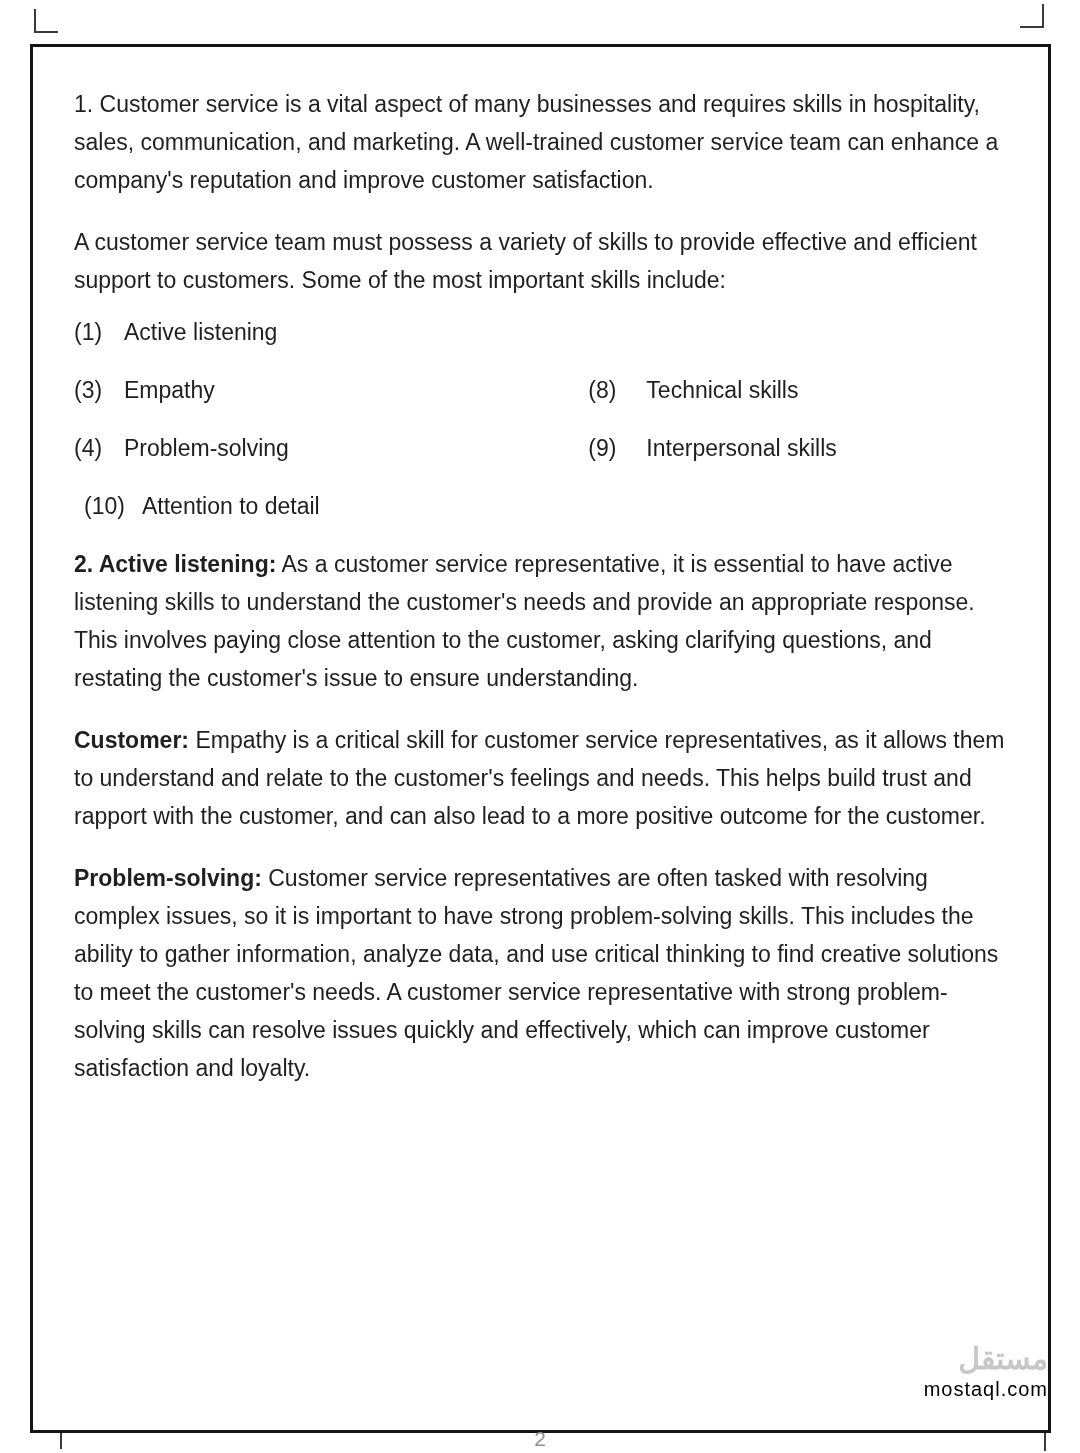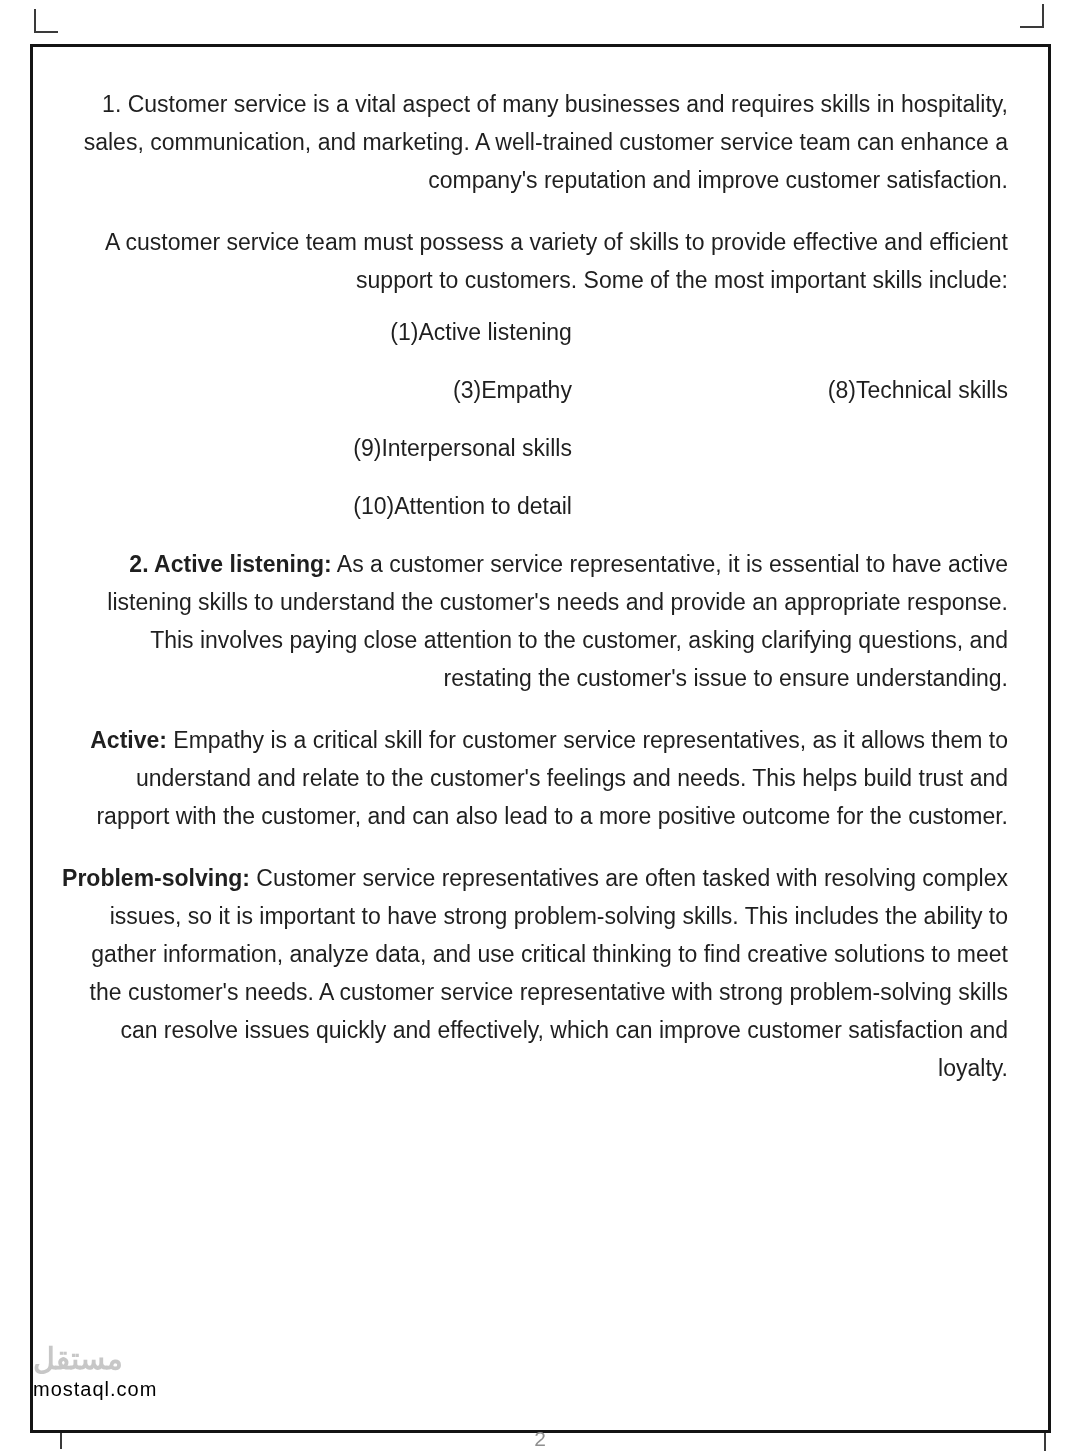--- a/index.html
+++ b/index.html
@@ -23,45 +23,44 @@
 
   .frame {
     position: absolute;
     left: 30px; right: 29px; top: 44px; bottom: 20px;
     border: 3px solid #141414;
     background: #ffffff;
   }
   .content {
     position: absolute;
     inset: 0;
-    padding: 38px 40px 0 27px;
+    padding: 38px 40px 0 41px;
     font-size: 23px;
     line-height: 38px;
-    text-align: right;
   }
   p.para { margin-bottom: 24px; }
   p.para.tight { margin-bottom: 14px; }
   .lead { font-weight: bold; }
 
   .skills { margin: 4px 0 10px 0; }
   .skill-row {
     display: grid;
     grid-template-columns: 54% 46%;
     margin-bottom: 20px;
   }
   .skill { white-space: nowrap; }
   .skill .num { display: inline-block; min-width: 50px; }
   .skill.right { padding-left: 10px; }
   .skill.right .num { min-width: 58px; }
 
   .watermark {
     position: absolute;
     left: 0; right: 0;
     bottom: 28px;
-    text-align: left;
+    text-align: right;
     color: #c7c7c7;
     user-select: none;
   }
   .watermark .ar {
     font-size: 30px;
     font-weight: bold;
     line-height: 34px;
     direction: rtl;
   }
   .watermark .domain {
@@ -98,30 +97,31 @@
 
       <div class="skills">
         <div class="skill-row">
           <div class="skill"><span class="num">(1)</span><span>Active listening</span></div>
         </div>
         <div class="skill-row">
           <div class="skill"><span class="num">(3)</span><span>Empathy</span></div>
           <div class="skill right"><span class="num">(8)</span><span>Technical skills</span></div>
         </div>
         <div class="skill-row">
+          <div class="skill"><span class="num">(4)</span><span>Problem-solving</span></div>
           <div class="skill right"><span class="num">(9)</span><span>Interpersonal skills</span></div>
         </div>
         <div class="skill-row">
           <div class="skill right"><span class="num">(10)</span><span>Attention to detail</span></div>
         </div>
       </div>
 
       <p class="para"><span class="lead">2. Active listening:</span> <span>As a customer service representative, it is essential to have active listening skills to understand the customer's needs and provide an appropriate response. This involves paying close attention to the customer, asking clarifying questions, and restating the customer's issue to ensure understanding.</span></p>
 
-      <p class="para"><span class="lead">Active:</span> <span>Empathy is a critical skill for customer service representatives, as it allows them to understand and relate to the customer's feelings and needs. This helps build trust and rapport with the customer, and can also lead to a more positive outcome for the customer.</span></p>
+      <p class="para"><span class="lead">Customer:</span> <span>Empathy is a critical skill for customer service representatives, as it allows them to understand and relate to the customer's feelings and needs. This helps build trust and rapport with the customer, and can also lead to a more positive outcome for the customer.</span></p>
 
       <p class="para"><span class="lead">Problem-solving:</span> <span>Customer service representatives are often tasked with resolving complex issues, so it is important to have strong problem-solving skills. This includes the ability to gather information, analyze data, and use critical thinking to find creative solutions to meet the customer's needs. A customer service representative with strong problem-solving skills can resolve issues quickly and effectively, which can improve customer satisfaction and loyalty.</span></p>
 
     </div>
 
     <div class="watermark">
       <div class="ar">مستقل</div>
       <div class="domain">mostaql.com</div>
     </div>
   </div>

